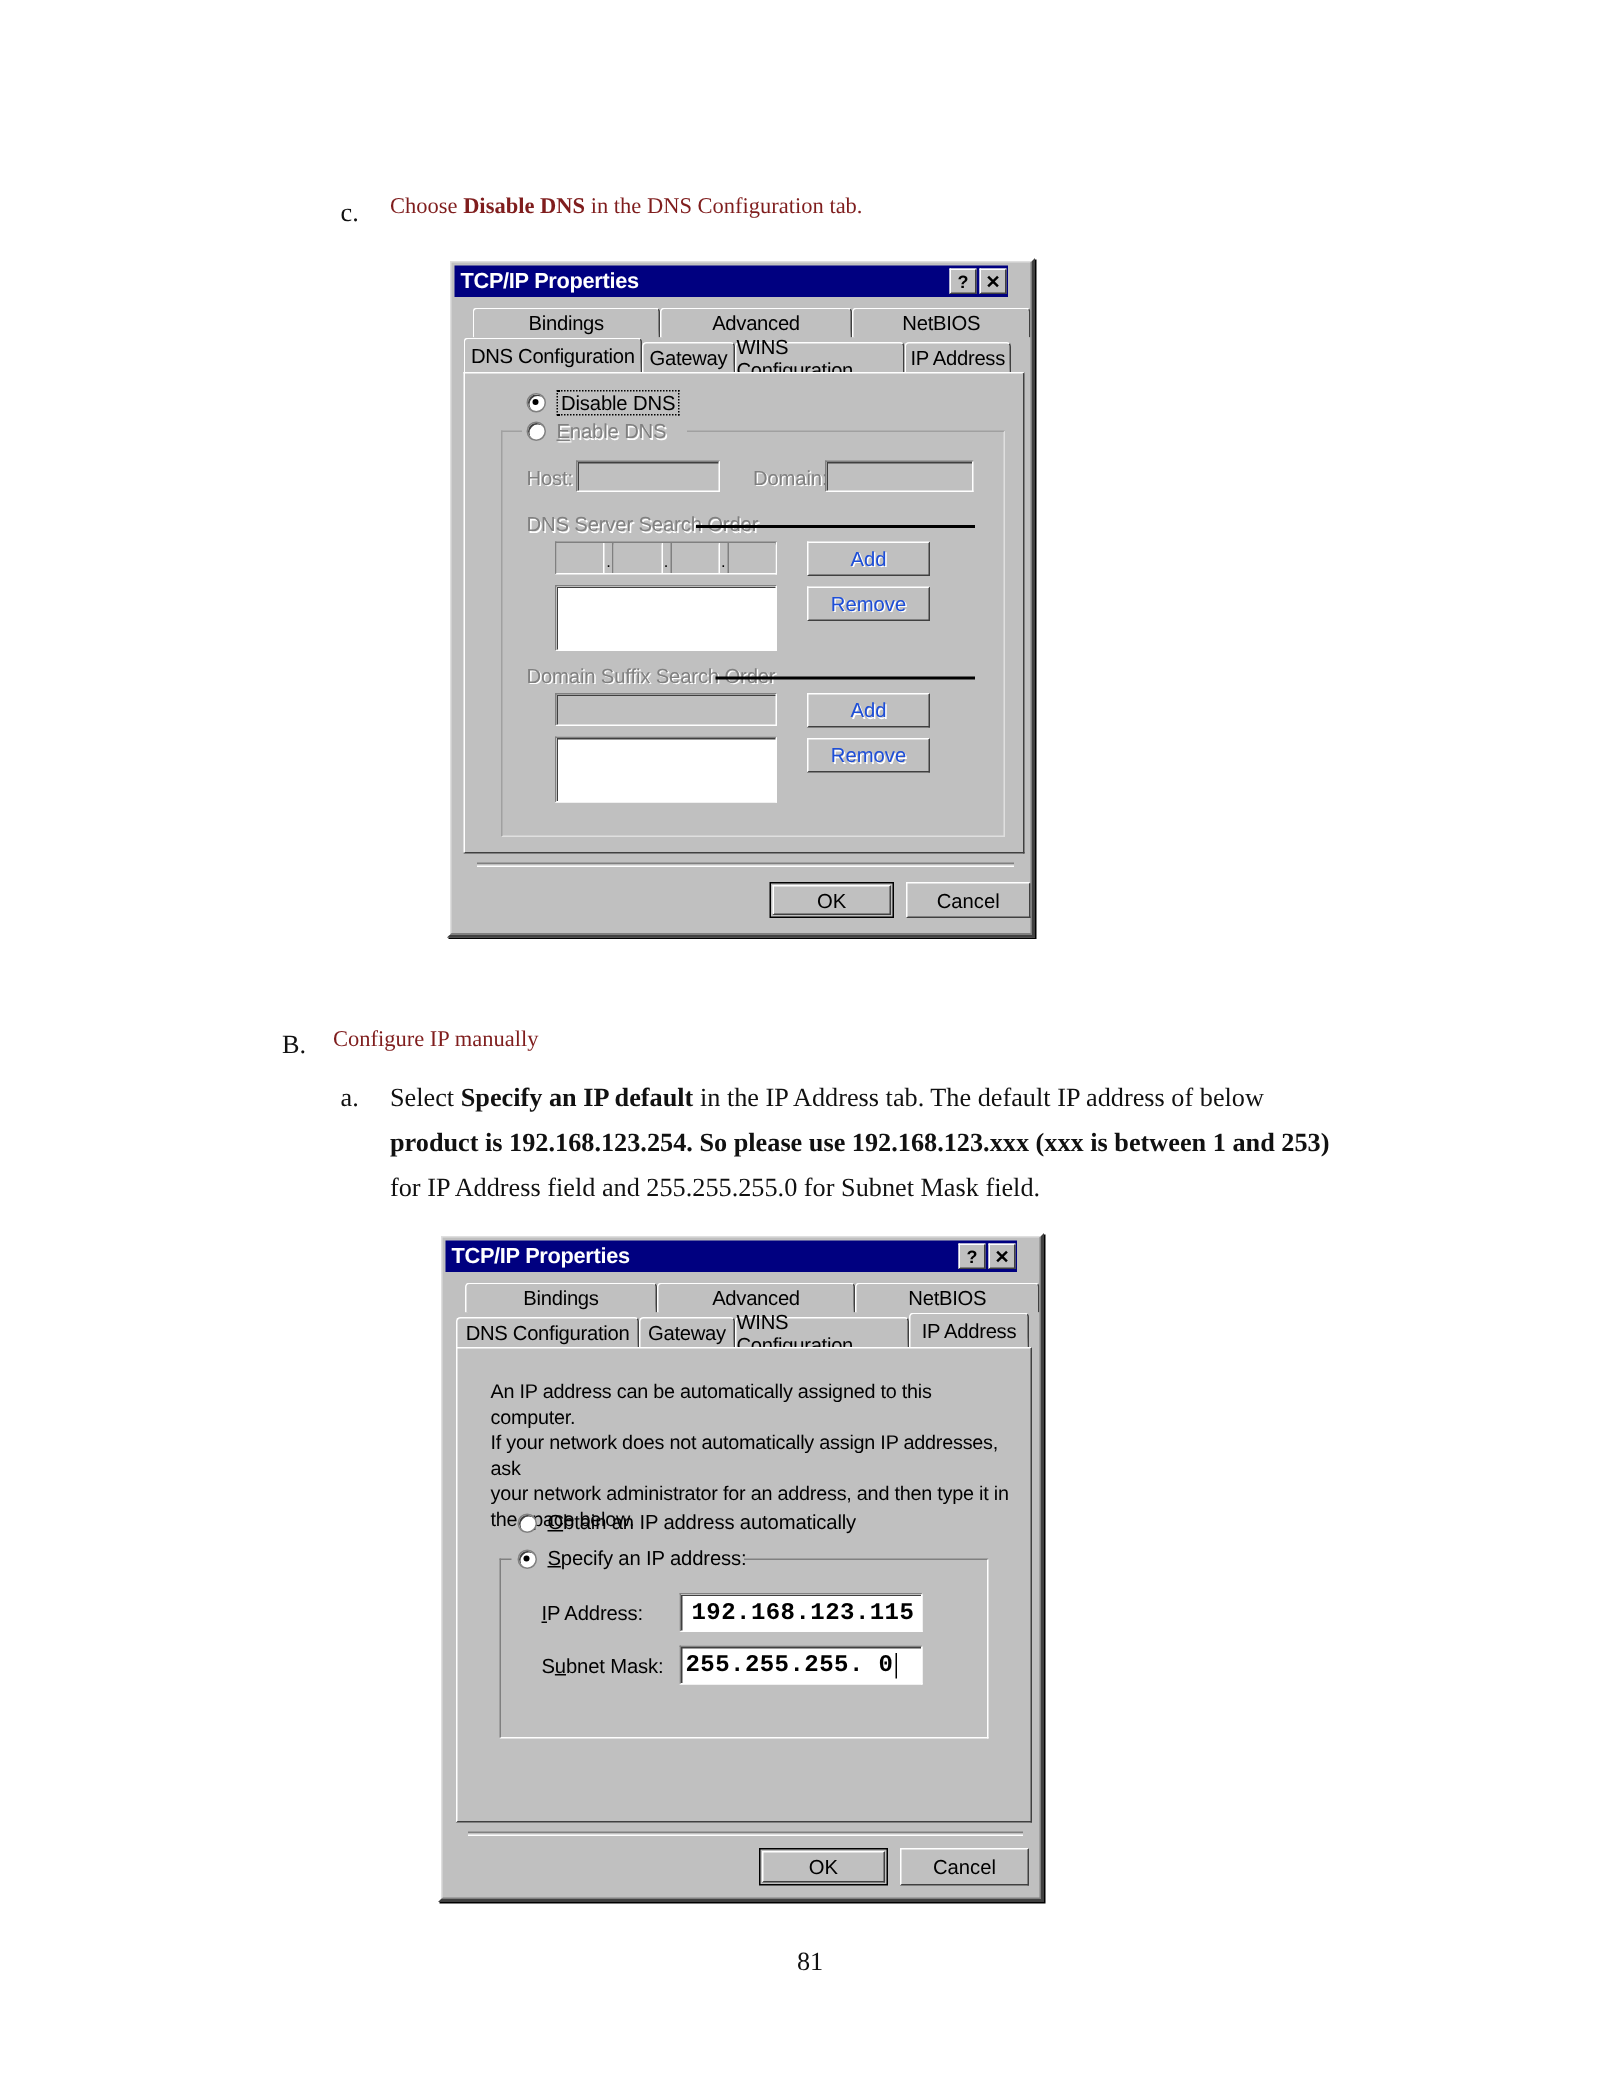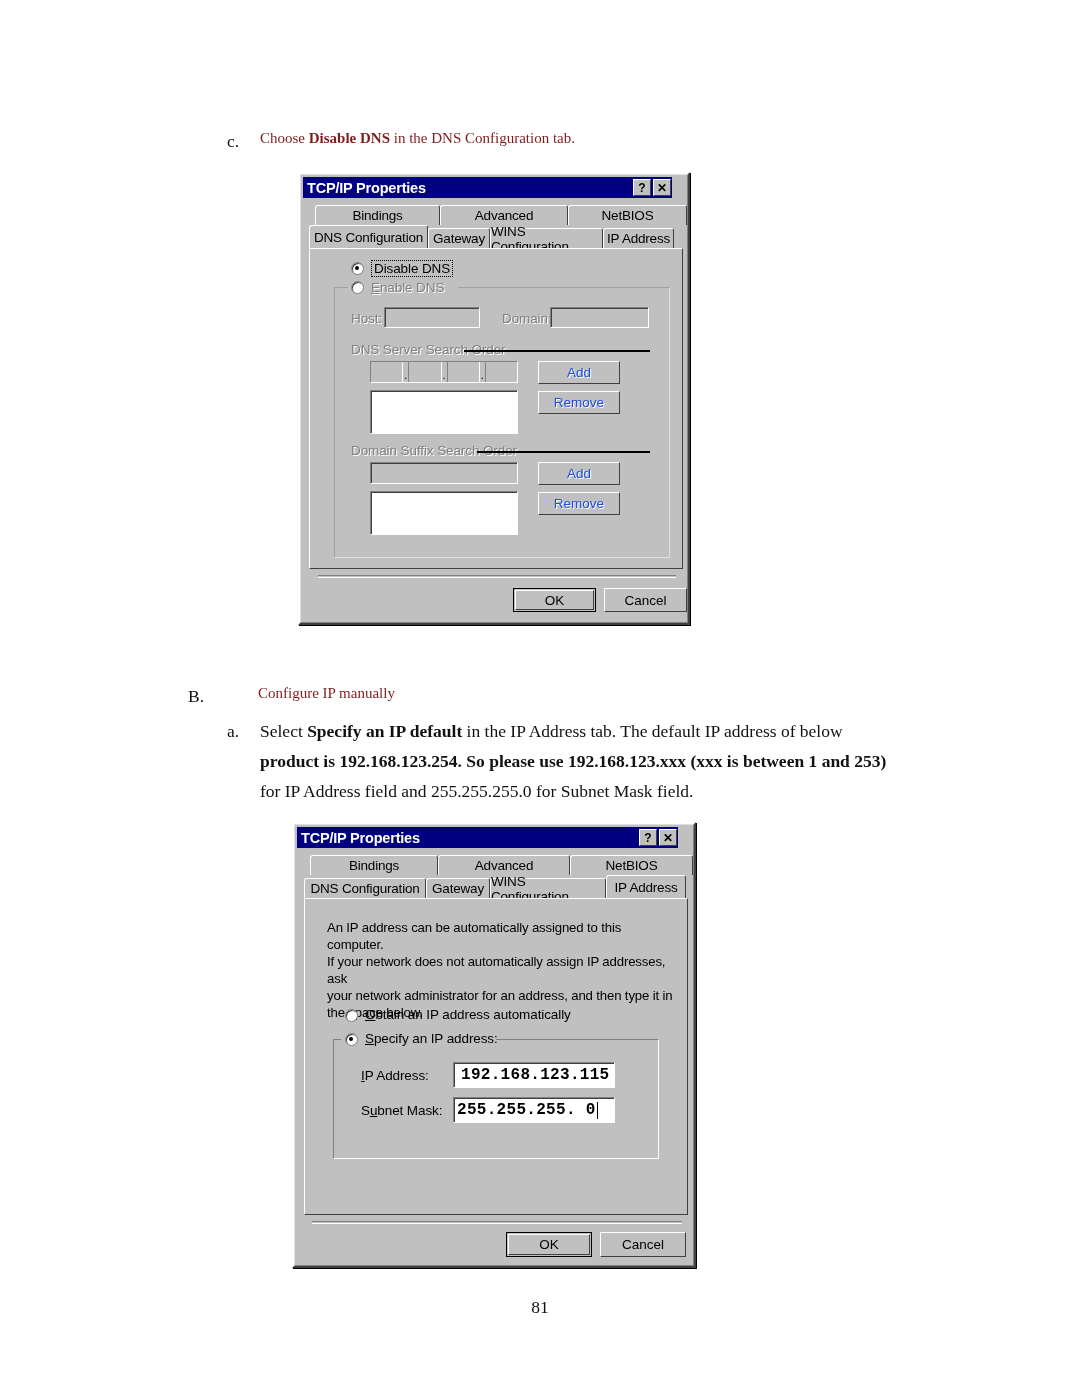--- a/index.html
+++ b/index.html
@@ -392,21 +392,21 @@
 
   <div class="hline-group" style="left:18px; top:401px; width:358px; height:3px;"></div>
   <div class="btn default" style="left:213px; top:414px; width:83px; height:24px;">
     <span class="btn-inner"></span>
     <span>OK</span>
   </div>
   <div class="btn" style="left:304px; top:414px; width:83px; height:24px;">Cancel</div>
 </div>
 
 <div class="marker" style="left:188px; top:686px;">B.</div>
-<div class="doc-line" style="left:222px; top:686px;margin-left:36px;">Configure IP manually</div>
+<div class="doc-line" style="left:222px; top:686px;">Configure IP manually</div>
 
 <div class="marker" style="left:227px; top:721px;">a.</div>
 <div class="justify-line" style="left:260px; top:721px;">
   <span>Select </span><span class="bold">Specify an IP default</span><span> in the IP Address tab. The default IP address of below</span>
 </div>
 <div class="justify-line" style="left:260px; top:751px;font-weight:bold;">product is 192.168.123.254. So please use 192.168.123.xxx (xxx is between 1 and 253)</div>
 <div class="justify-line" style="left:260px; top:781px;">for IP Address field and 255.255.255.0 for Subnet Mask field.</div>
 
 <div class="win-dialog" style="left:292px; top:822px; width:404px; height:446px;">
   <div class="win-dialog-inner"></div>

